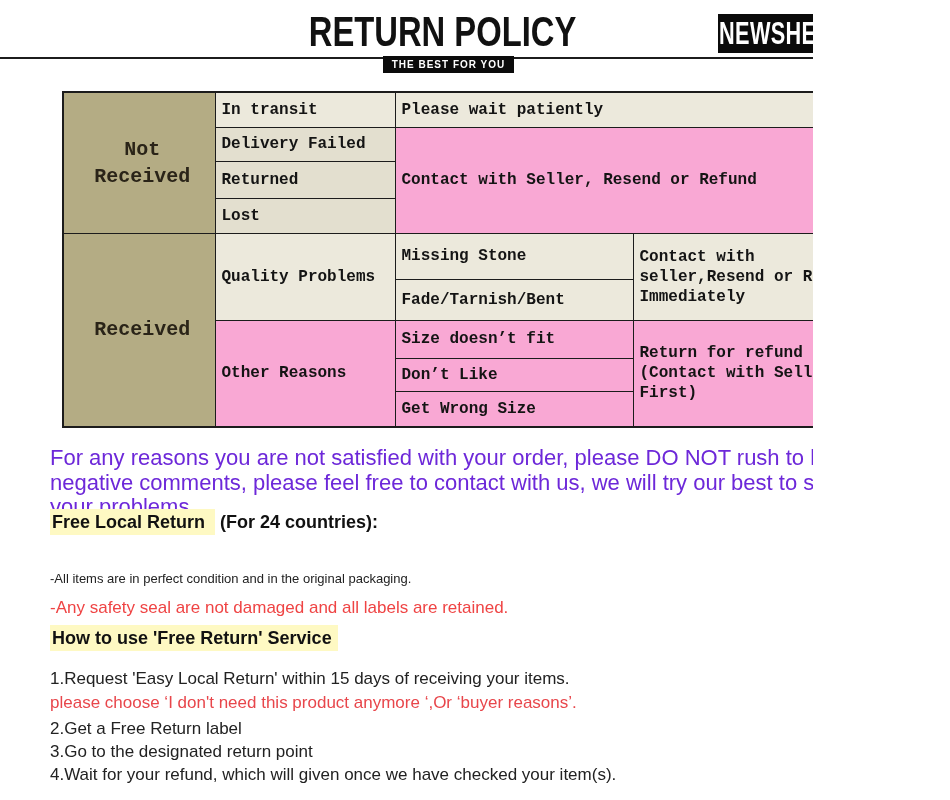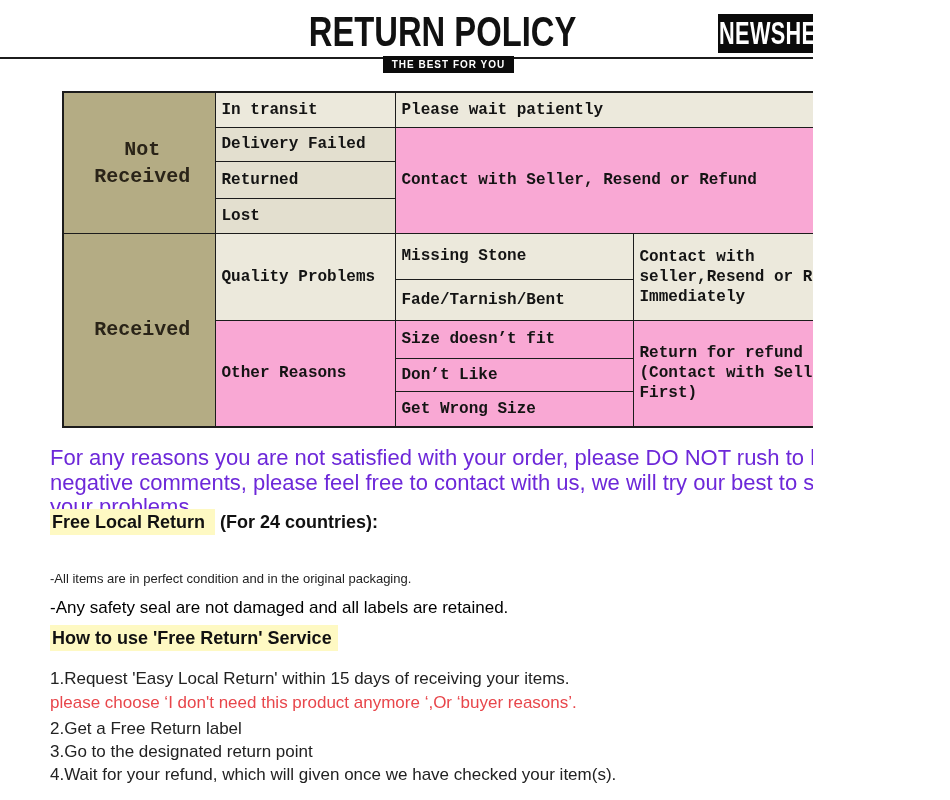--- a/index.html
+++ b/index.html
@@ -53,21 +53,21 @@
 
   
   .bodyline { position:absolute; left:50px; width:840px; }
   .notice {
     top:446px; color:#6d28d9; font-weight:normal; font-size:22px; line-height:24.5px; width:828px;
   }
   .free-heading { top:512px; font-size:18px; font-weight:bold; color:#111; }
   .hl-tan { background:#fef9c3; padding:3px 10px 3px 2px; }
   .intro  { top:544px; font-size:17px; color:#222; }
   .cond1  { top:571px; font-size:13px; color:#222; }
-  .cond2  { top:598px; font-size:17px; color:#000000; }
+  .cond2  { top:598px; font-size:17px; color:#ef4444; }
   .how-heading { top:628px; font-size:18px; font-weight:bold; color:#111; }
   .how-heading .hl-tan { padding:3px 6px 3px 2px; }
   .step1 { top:669px; font-size:17px; color:#222; }
   .note  { top:693px; font-size:17px; color:#e8464b; }
   .step2 { top:719px; font-size:17px; color:#222; }
   .step3 { top:742px; font-size:17px; color:#222; }
   .step4 { top:765px; font-size:17px; color:#222; }
 </style>
 </head>
 <body>

